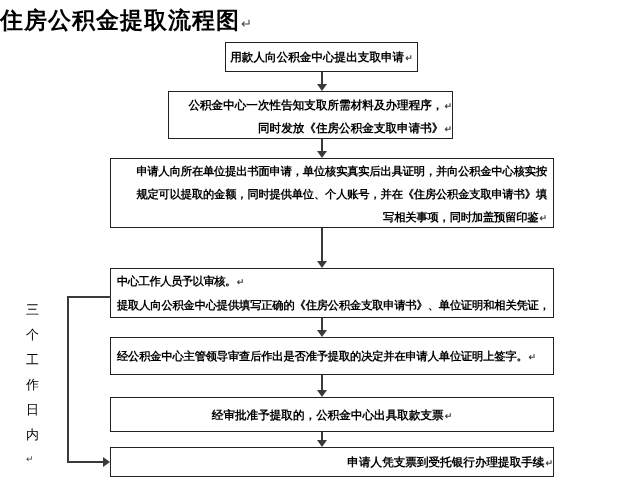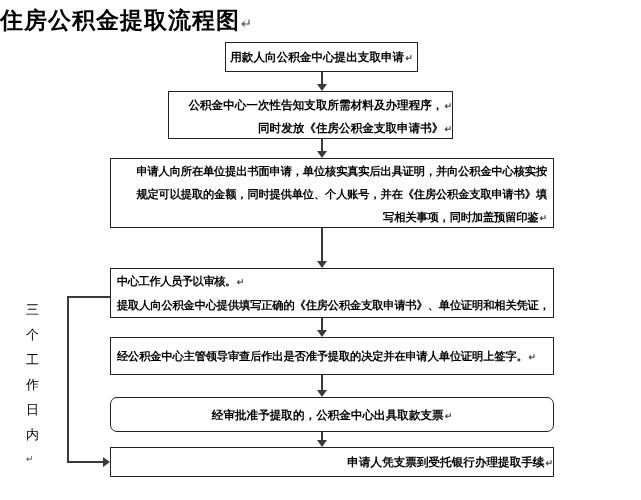--- a/index.html
+++ b/index.html
@@ -15,21 +15,21 @@
     position:absolute; box-sizing:border-box; background:#fff;
     border:1px solid #222; font-size:11.6px; line-height:23px; color:#000;
   }
   .fbox .line { white-space:nowrap;font-weight:bold; }
   .b1 { left:225px; top:42px;  width:193px; height:30px; text-align:center; line-height:28px; }
   .b2 { left:168px; top:91px;  width:285px; height:48px; text-align:right; line-height:22px; padding-top:2px; }
   .b3 { left:110px; top:158px; width:444px; height:70px; padding:1px 6px; font-size:11.3px; letter-spacing:-0.2px;text-align:right; }
   .b4 { left:110px; top:268px; width:444px; height:50px; padding:1px 6px; font-size:11.3px; letter-spacing:-0.2px; }
   .b4 .line:first-child { letter-spacing:-0.5px; }
   .b5 { left:110px; top:337px; width:444px; height:38px; padding:0 6px; line-height:36px; font-size:11.3px; letter-spacing:-0.2px; }
-  .b6 { left:110px; top:397px; width:444px; height:35px; text-align:center; line-height:33px;border-radius:7px; }
+  .b6 { left:110px; top:397px; width:444px; height:35px; text-align:center; line-height:33px; }
   .b7 { left:110px; top:447px; width:444px; height:30px; text-align:right; line-height:28px; }
   .ret { font-size:9px; color:#444; margin-left:1px; letter-spacing:0; }
   .title .ret { font-size:13px; font-weight:normal; }
 
   .arrow { position:absolute; left:321px; width:2px; background:#3a3a3a; }
   .arrow::after {
     content:""; position:absolute; left:-4px; top:100%;
     border-left:5px solid transparent; border-right:5px solid transparent;
     border-top:7px solid #3a3a3a;
   }

